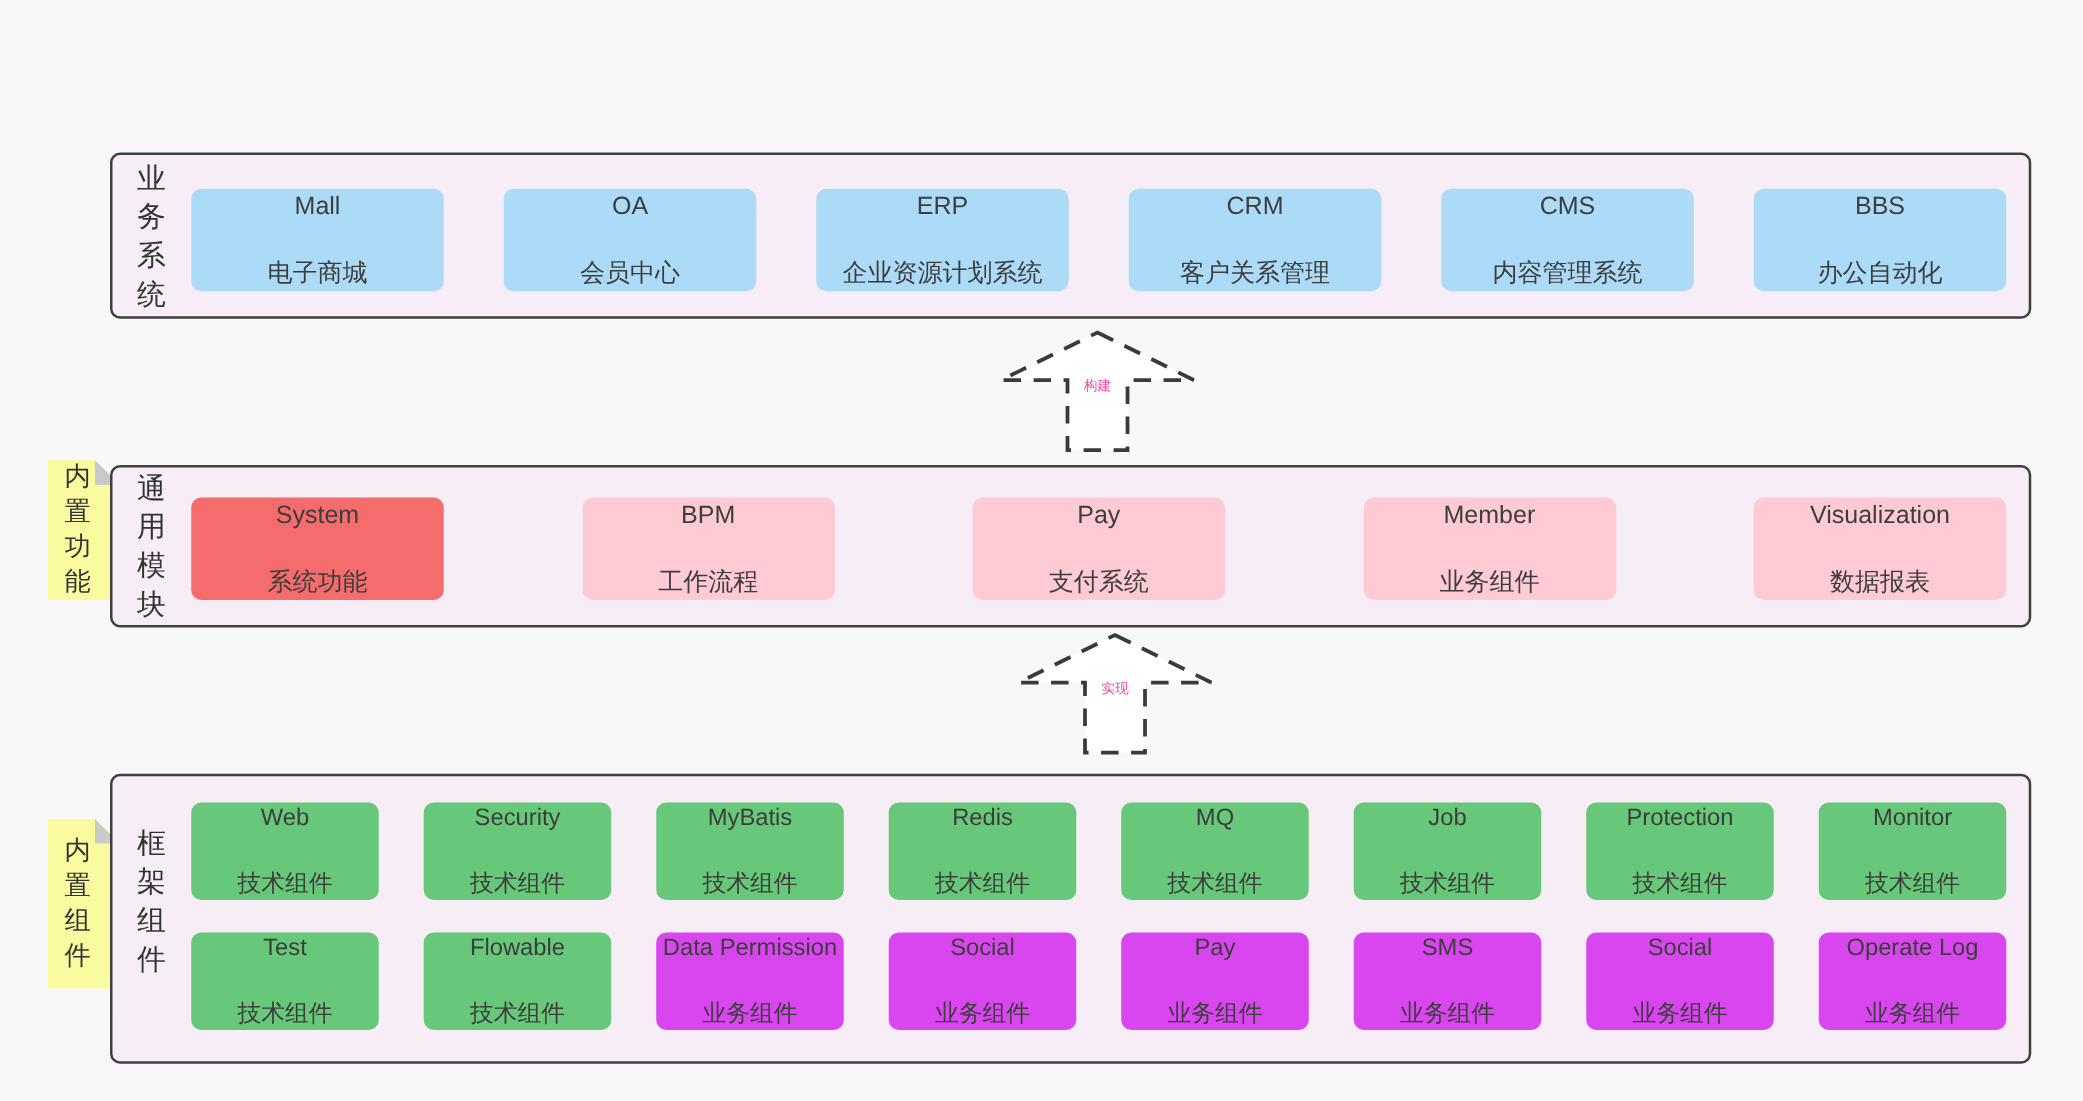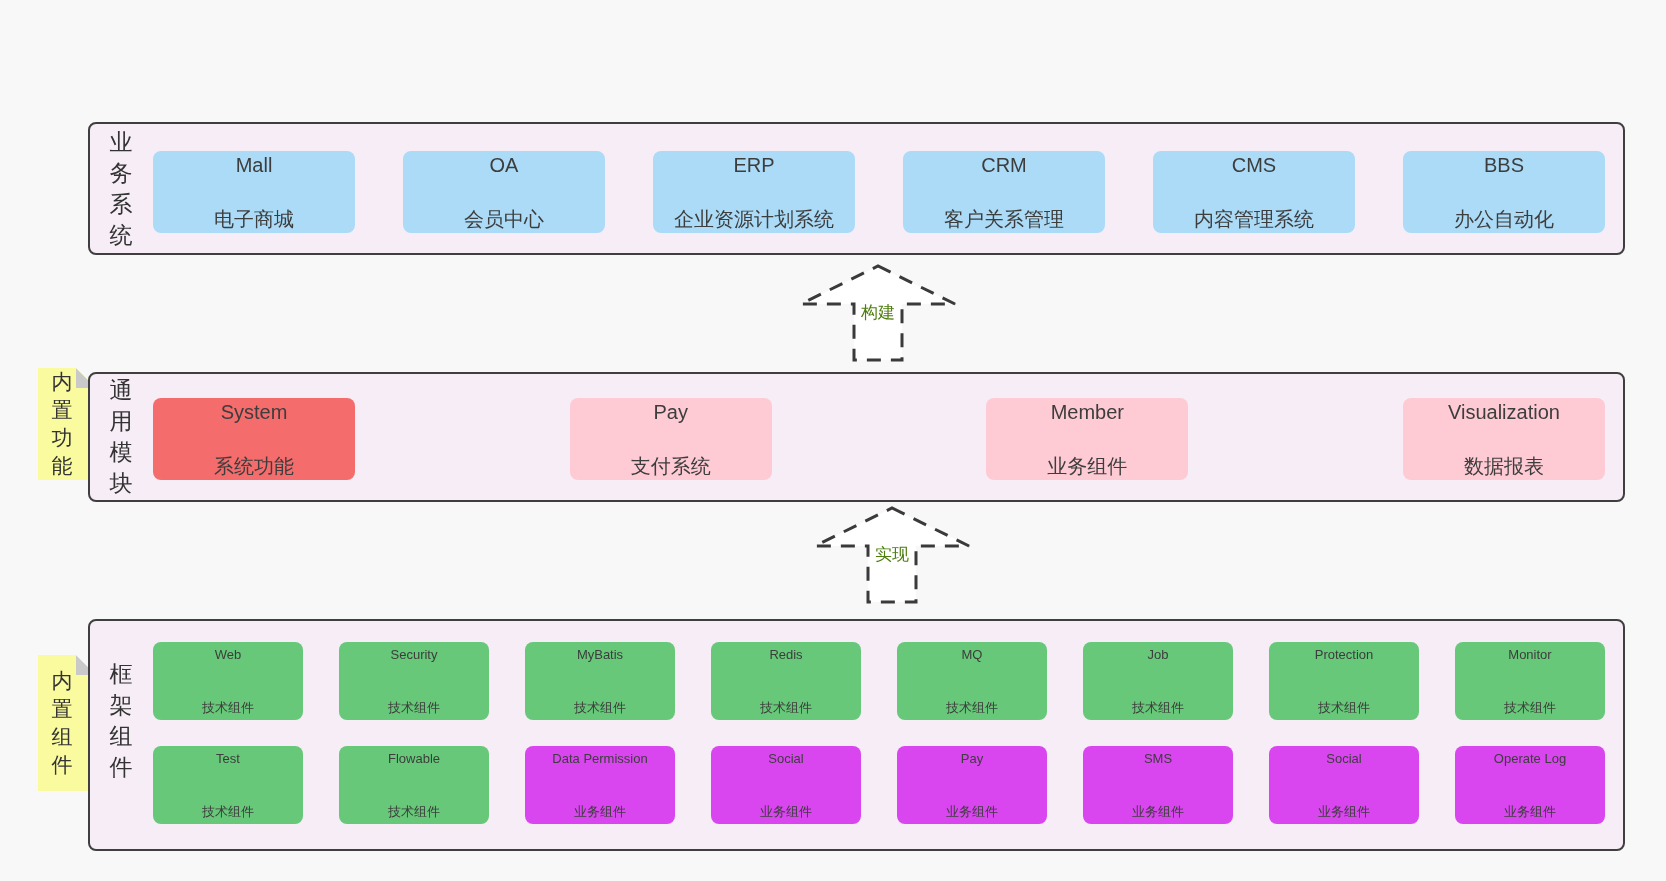--- a/index.html
+++ b/index.html
@@ -46,21 +46,21 @@
   .row-l3b{top:125px;}
   .box{
     width:202px;height:82px;
     border-radius:8px;
     display:flex;flex-direction:column;
     align-items:center;justify-content:space-between;
     text-align:center;
     color:#3d3d3d;
     font-size:20px;line-height:28px;
   }
-  .box-sm{width:150px;height:78px;font-size:13px;line-height:25px;}
+  .box-sm{width:150px;height:78px;font-size:19px;line-height:25px;}
   .c-blue{background:#abdbf7;}
   .c-red{background:#f46c6c;}
   .c-pink{background:#fecbd5;}
   .c-green{background:#66c878;}
   .c-lgreen{background:#d946ef;}
   
   .note{
     position:absolute;left:38px;width:58px;
     background:#fafa9f;
     clip-path:polygon(0 0, calc(100% - 20px) 0, 100% 20px, 100% 100%, 0 100%);
@@ -84,21 +84,21 @@
     position:absolute;width:160px;height:100px;z-index:1;
   }
   .arrow-1{left:798px;top:263px;}
   .arrow-2{left:812px;top:505px;}
   .up-arrow svg{display:block;}
   .arrow-label{
     position:absolute;left:50%;top:38px;
     transform:translateX(-50%);
     background:#ffffff;
     padding:0 3px;
-    font-size:17px;color:#4d7c0f;
+    font-size:11px;color:#ec4899;
     white-space:nowrap;
   }
 </style>
 </head>
 <body>
 
 <div class="canvas">
 
   <div class="layer layer-1">
     <div class="v-label">
@@ -157,20 +157,24 @@
         <div>用</div>
         <div>模</div>
         <div>块</div>
       </div>
     <div class="box-row row-l2">
       <div class="box c-red">
         <span>System</span>
         <span>系统功能</span>
       </div>
       <div class="box c-pink">
+        <span>BPM</span>
+        <span>工作流程</span>
+      </div>
+      <div class="box c-pink">
         <span>Pay</span>
         <span>支付系统</span>
       </div>
       <div class="box c-pink">
         <span>Member</span>
         <span>业务组件</span>
       </div>
       <div class="box c-pink">
         <span>Visualization</span>
         <span>数据报表</span>

